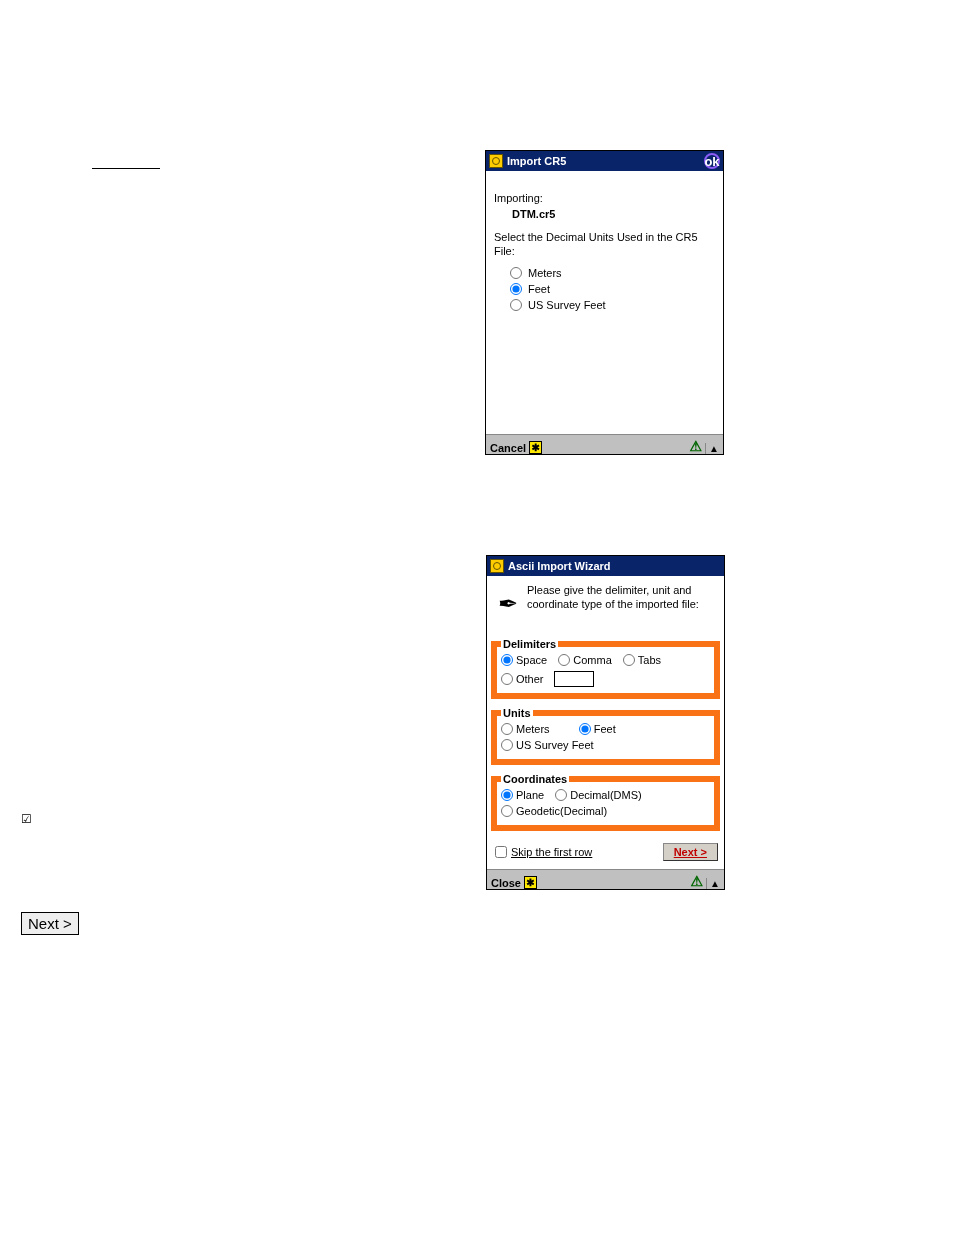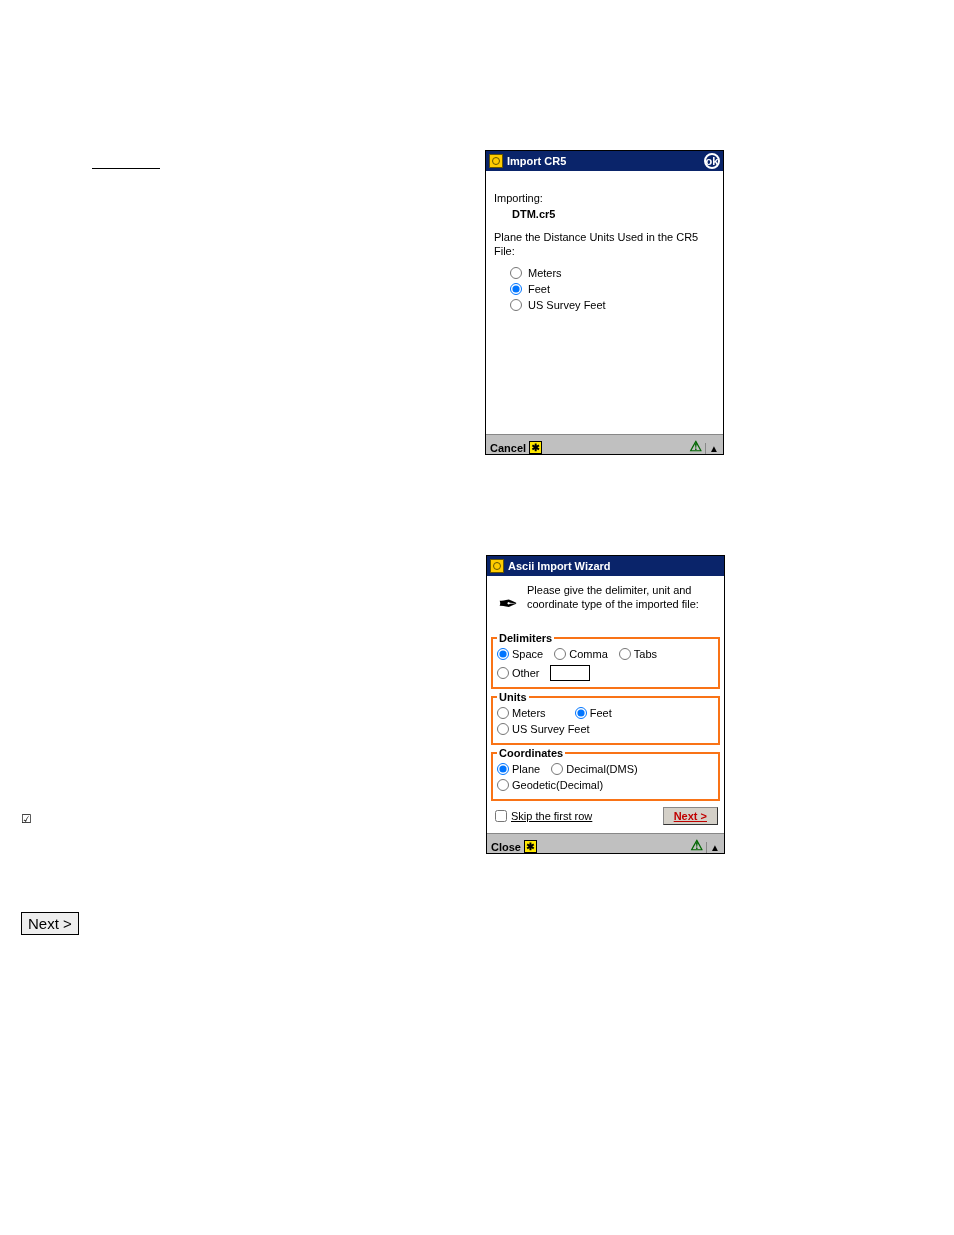--- a/index.html
+++ b/index.html
@@ -78,26 +78,26 @@
     width: 6px; height: 6px;
     border: 1px solid #665500;
     border-radius: 50%;
   }
   .titlebar .title-text {
     flex: 1;
   }
   .titlebar .ok-icon {
     width: 16px;
     height: 16px;
-    border: 2px solid #ffffff;
+    border: 2px solid #8b5cf6;
     border-radius: 50%;
     display: flex;
     align-items: center;
     justify-content: center;
-    font-size: 11px;
+    font-size: 13px;
     font-weight: bold;
     color: #fff;
     box-sizing: border-box;
   }
   .window-body {
     background: #fff;
     padding: 21px 8px;
     font-size: 11px;
   }
   .window-body-small {
@@ -144,22 +144,22 @@
     align-items: center;
     margin: 4px 0 4px 16px;
   }
   .radio-row input[type=radio] {
     margin: 0 6px 0 0;
     width: 12px; height: 12px;
   }
   .bold { font-weight: bold; }
   
   fieldset {
-    border: 2px solid #f97316;
-    margin: 2px 0;
+    border: 6px solid #f97316;
+    margin: 8px 0;
     padding: 4px 4px 6px 4px;
   }
   fieldset legend {
     font-weight: bold;
     font-size: 11px;
     padding: 0 2px;
   }
   .inline-radio {
     display: inline-flex;
     align-items: center;
@@ -245,21 +245,21 @@
 
 <div class="window" style="left: 485px; top: 150px; height: 305px; display:flex; flex-direction:column;">
   <div class="titlebar">
     <span class="app-icon"></span>
     <span class="title-text">Import CR5</span>
     <span class="ok-icon">ok</span>
   </div>
   <div class="window-body" style="flex:1;">
     <div style="margin-bottom:4px;">Importing:</div>
     <div class="bold" style="margin-left:18px; margin-bottom:10px;">DTM.cr5</div>
-    <div style="margin-bottom:8px; line-height:1.3;">Plane the Distance Units Used in the CR5 File:</div>
+    <div style="margin-bottom:8px; line-height:1.3;">Select the Decimal Units Used in the CR5 File:</div>
     <div class="radio-row">
       <input type="radio" name="d1units" style="">
       <span>Meters</span>
     </div>
     <div class="radio-row">
       <input type="radio" name="d1units" checked="" style="">
       <span>Feet</span>
     </div>
     <div class="radio-row">
       <input type="radio" name="d1units" style="">

